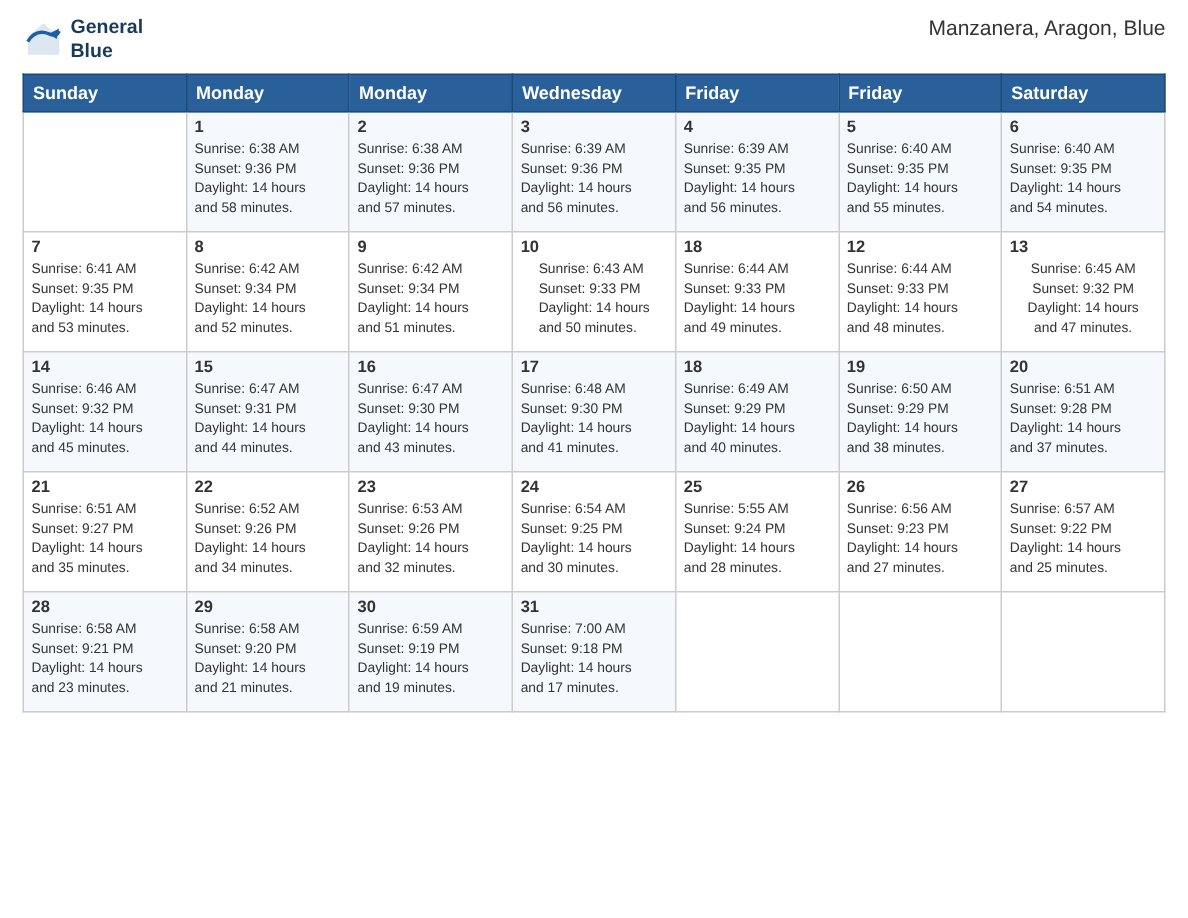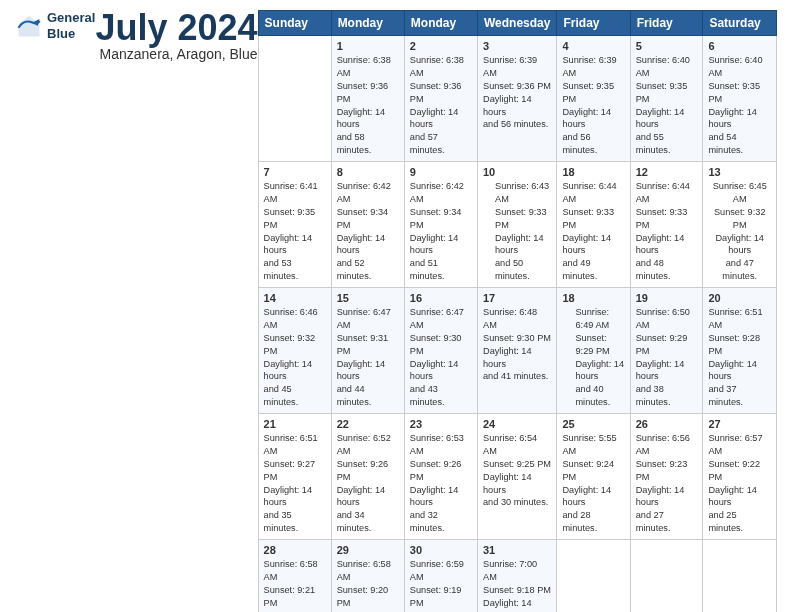--- a/index.html
+++ b/index.html
@@ -8,21 +8,21 @@
       height: 612px;
       font-family: Arial, sans-serif;
       background: #fff;
       overflow: hidden;
     }
     .page {
       width: 792px;
       height: 432px;
       padding: 10px 15px;
       display: flex;
-      flex-direction: row;
+      flex-direction: column;
     }
     .header {
       display: flex;
       justify-content: space-between;
       align-items: flex-start;
       margin-bottom: 8px;
     }
     .logo {
       display: flex;
       align-items: center;
@@ -106,21 +106,20 @@
         <polygon points="16,4 28,14 28,28 4,28 4,14" fill="#1a5fa8" opacity="0.15"></polygon>
         <path d="M4 18 Q10 8 20 12 Q26 15 28 10" stroke="#1a5fa8" stroke-width="2.5" fill="none"></path>
         <path d="M20 12 L28 8 L26 16" fill="#1a5fa8"></path>
       </svg>
       <div class="logo-text">
         <div>General</div>
         <div>Blue</div>
       </div>
     </div>
     <div class="title-block">
-      <div class="calendar-title">July 2024</div>
       <div class="calendar-subtitle">Manzanera, Aragon, Blue</div>
     </div>
   </div>
 
   <table class="calendar-table">
     <thead>
       <tr id="header-row">
           <th>Sunday</th>
           <th>Monday</th>
           <th>Monday</th>
@@ -251,21 +250,21 @@
           </td>
           <td>
             <span class="day-number">17</span>
             <div class="cell-text" style="white-space: pre-line;">Sunrise: 6:48 AM
 Sunset: 9:30 PM
 Daylight: 14 hours
 and 41 minutes.</div>
           </td>
           <td>
             <span class="day-number">18</span>
-            <div class="cell-text" style="white-space: pre-line; margin-left: 13px;">Sunrise: 6:49 AM
+            <div class="cell-text" style="white-space: pre-line;">Sunrise: 6:49 AM
 Sunset: 9:29 PM
 Daylight: 14 hours
 and 40 minutes.</div>
           </td>
           <td>
             <span class="day-number">19</span>
             <div class="cell-text" style="white-space: pre-line;">Sunrise: 6:50 AM
 Sunset: 9:29 PM
 Daylight: 14 hours
 and 38 minutes.</div>

